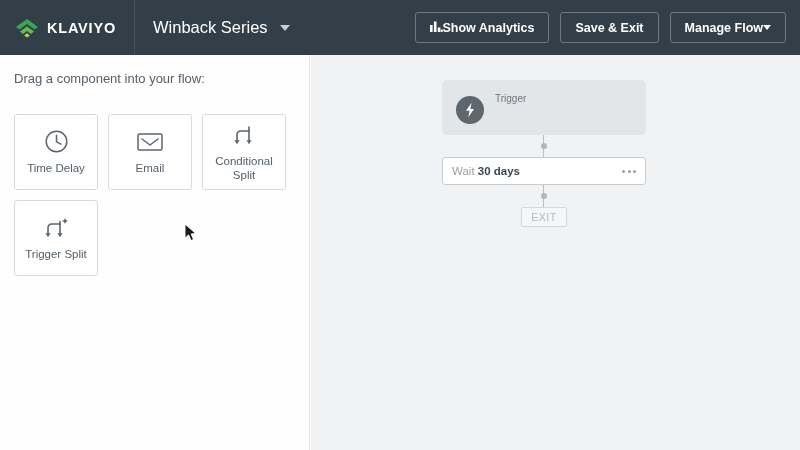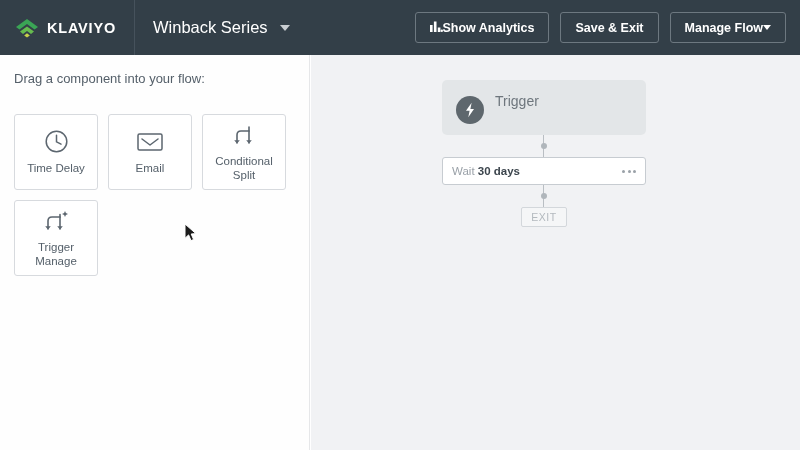--- a/index.html
+++ b/index.html
@@ -85,21 +85,21 @@
     padding: 13px 14px 11px 14px;
   }
   .trigger-top { display: flex; gap: 11px; align-items: flex-start; }
   .bolt-circle {
     width: 28px; height: 28px; border-radius: 50%; background: #5e676d;
     flex: 0 0 28px; display: flex; align-items: center; justify-content: center;
     margin-top: 3px;
   }
   .trigger-text { flex: 1; }
   .trigger-kicker {
-    font-size: 14px; color: #6e767d; margin-bottom: 6px;
+    font-size: 10px; color: #6e767d; margin-bottom: 6px;
   }
   .trigger-sentence {
     font-size: 13px; color: #2f3a42; line-height: 1.35;
   }
   .trigger-sentence b { font-weight: bold; }
   .filters-row {
     display: flex; align-items: center; gap: 12px; margin-top: 12px;
     cursor: pointer;
   }
   .filter-icon-box {
@@ -225,21 +225,21 @@
       <div class="comp-card">
         <span class="comp-icon">
           <svg width="28" height="22" viewBox="0 0 28 22">
             <path d="M6 19 L6 11 Q6 7 10 7 L18 7 L18 4.5" fill="none" stroke="#5c666f" stroke-width="1.6" stroke-linecap="round"></path>
             <path d="M18 7 L18 19" fill="none" stroke="#5c666f" stroke-width="1.6" stroke-linecap="round"></path>
             <path d="M3.2 16.2 L6 19.4 L8.8 16.2 Z" fill="#5c666f"></path>
             <path d="M15.2 16.2 L18 19.4 L20.8 16.2 Z" fill="#5c666f"></path>
             <path d="M23 1 L23.9 3.1 L26 4 L23.9 4.9 L23 7 L22.1 4.9 L20 4 L22.1 3.1 Z" fill="#5c666f"></path>
           </svg>
         </span>
-        <span class="comp-label">Trigger Manage</span>
+        <span class="comp-label">Trigger Split</span>
       </div>
 
     </div>
   </div>
 
   <div class="canvas">
     <div class="flow">
 
       <div class="trigger-card">
         <div class="trigger-top">

